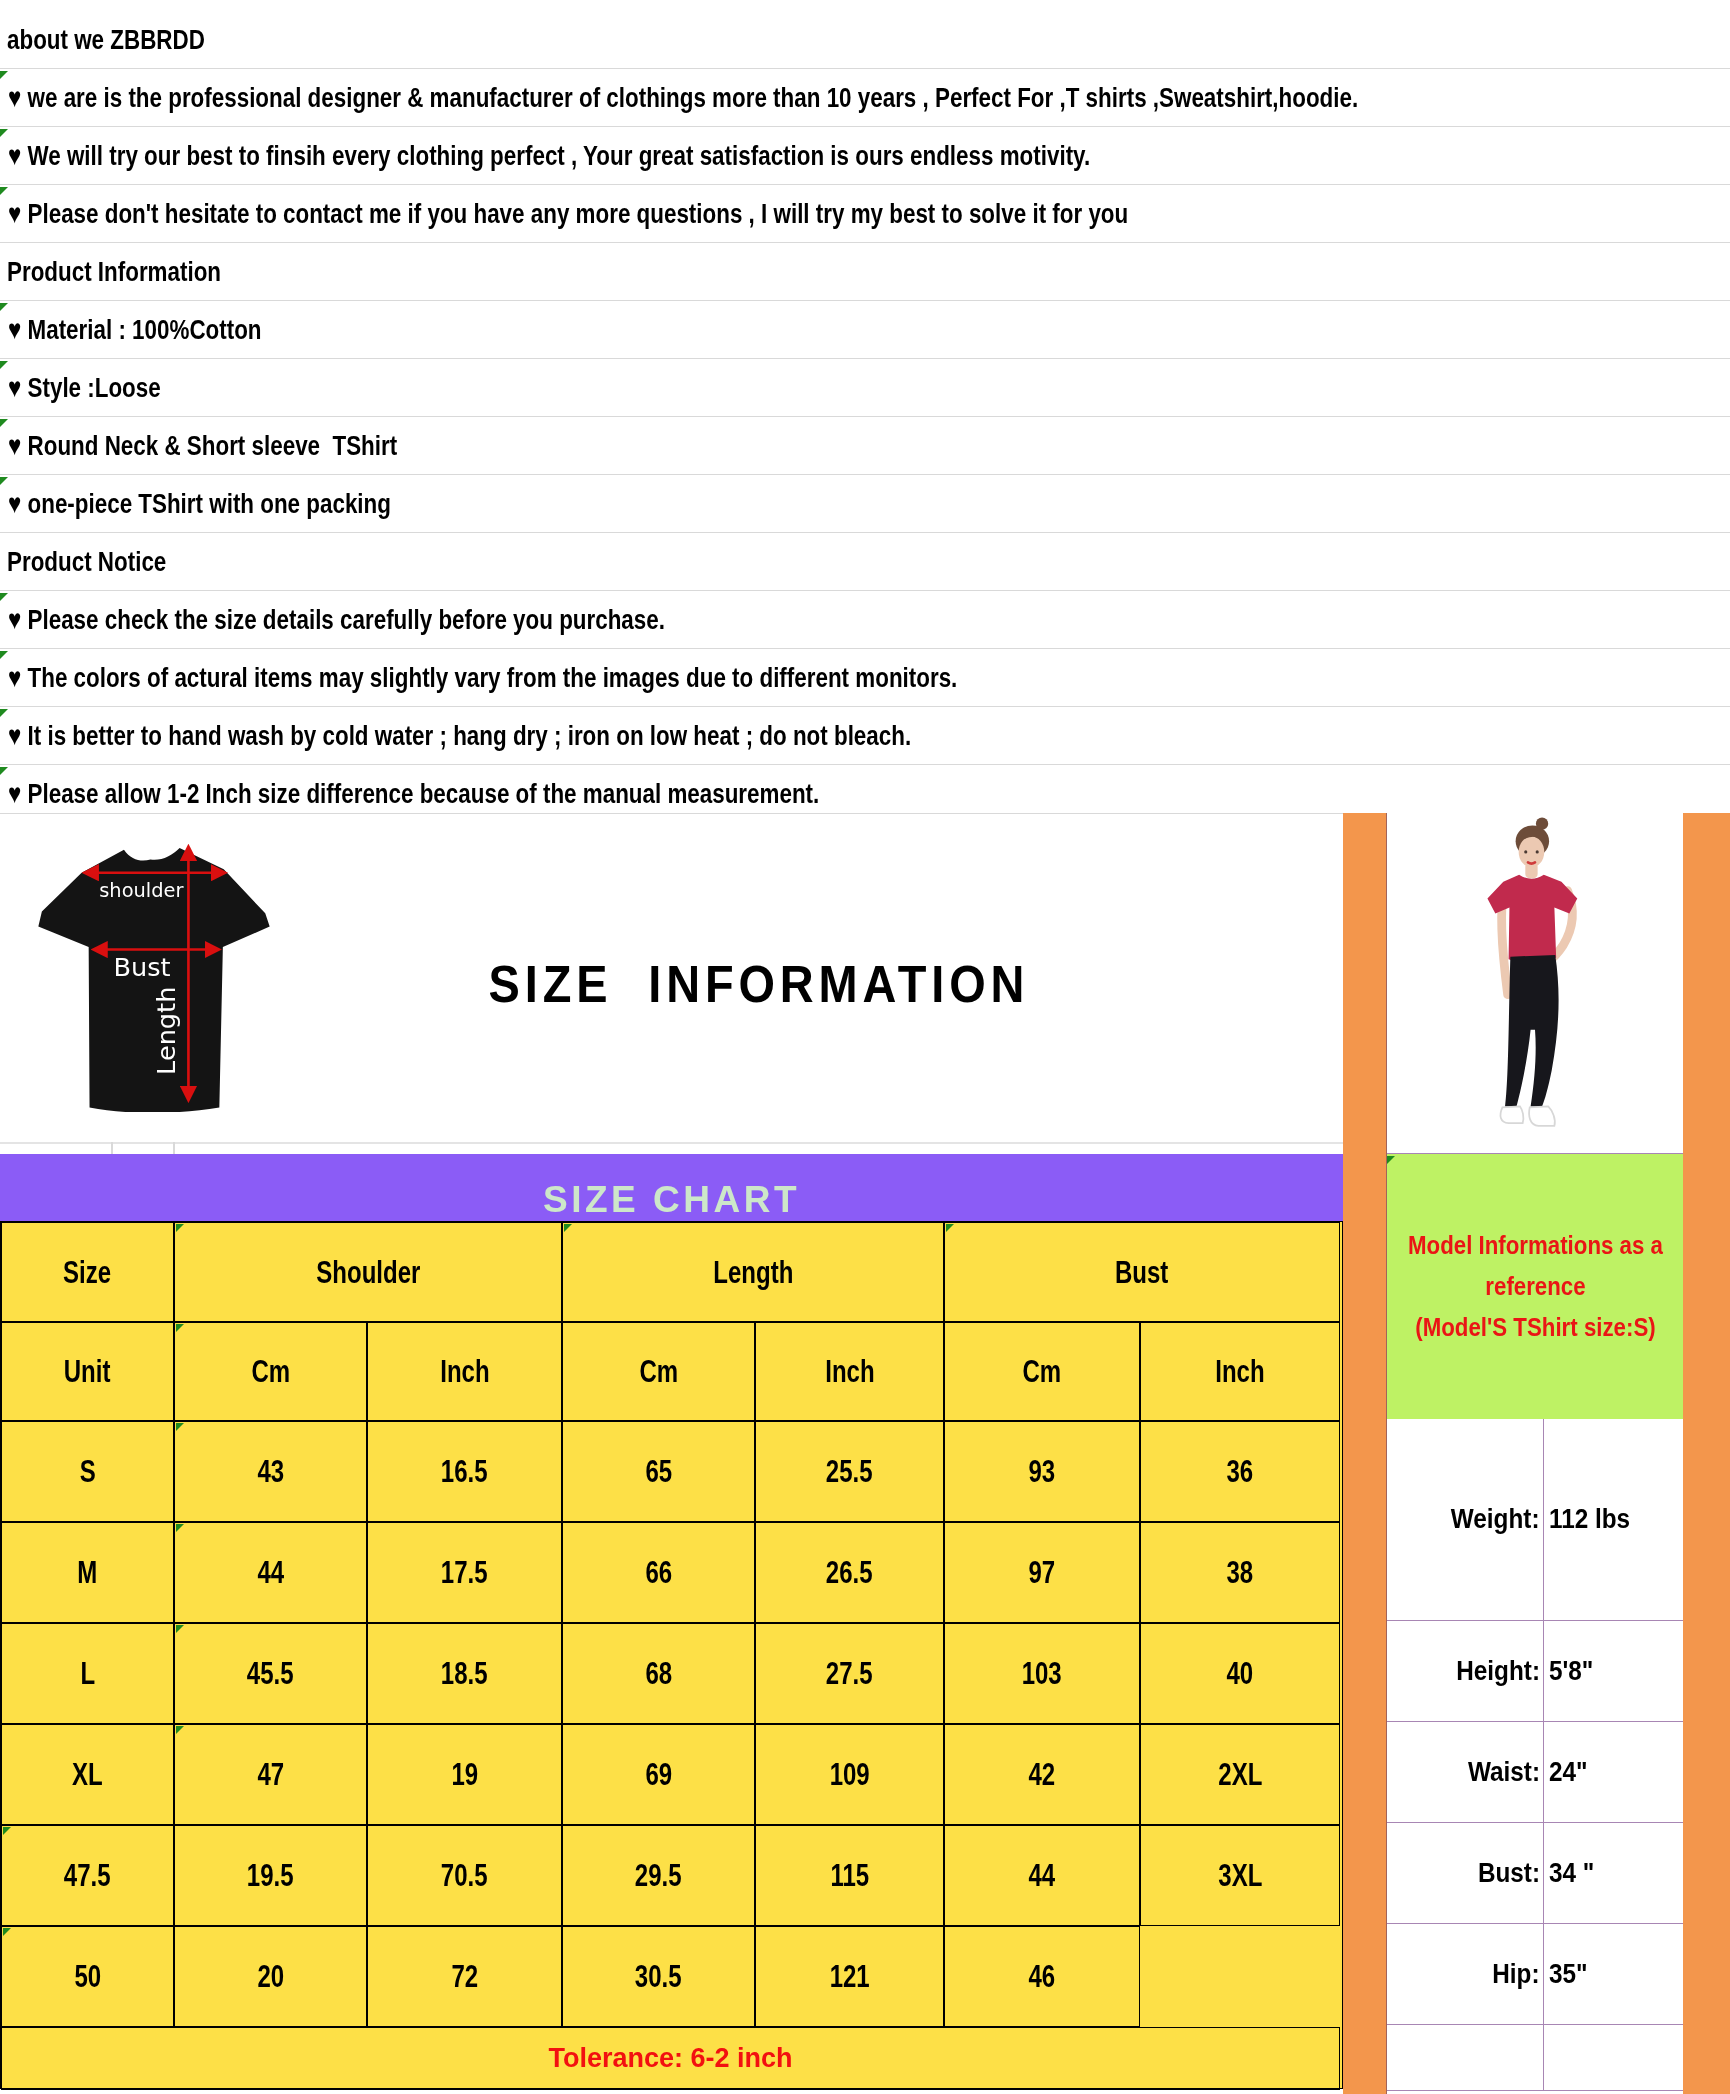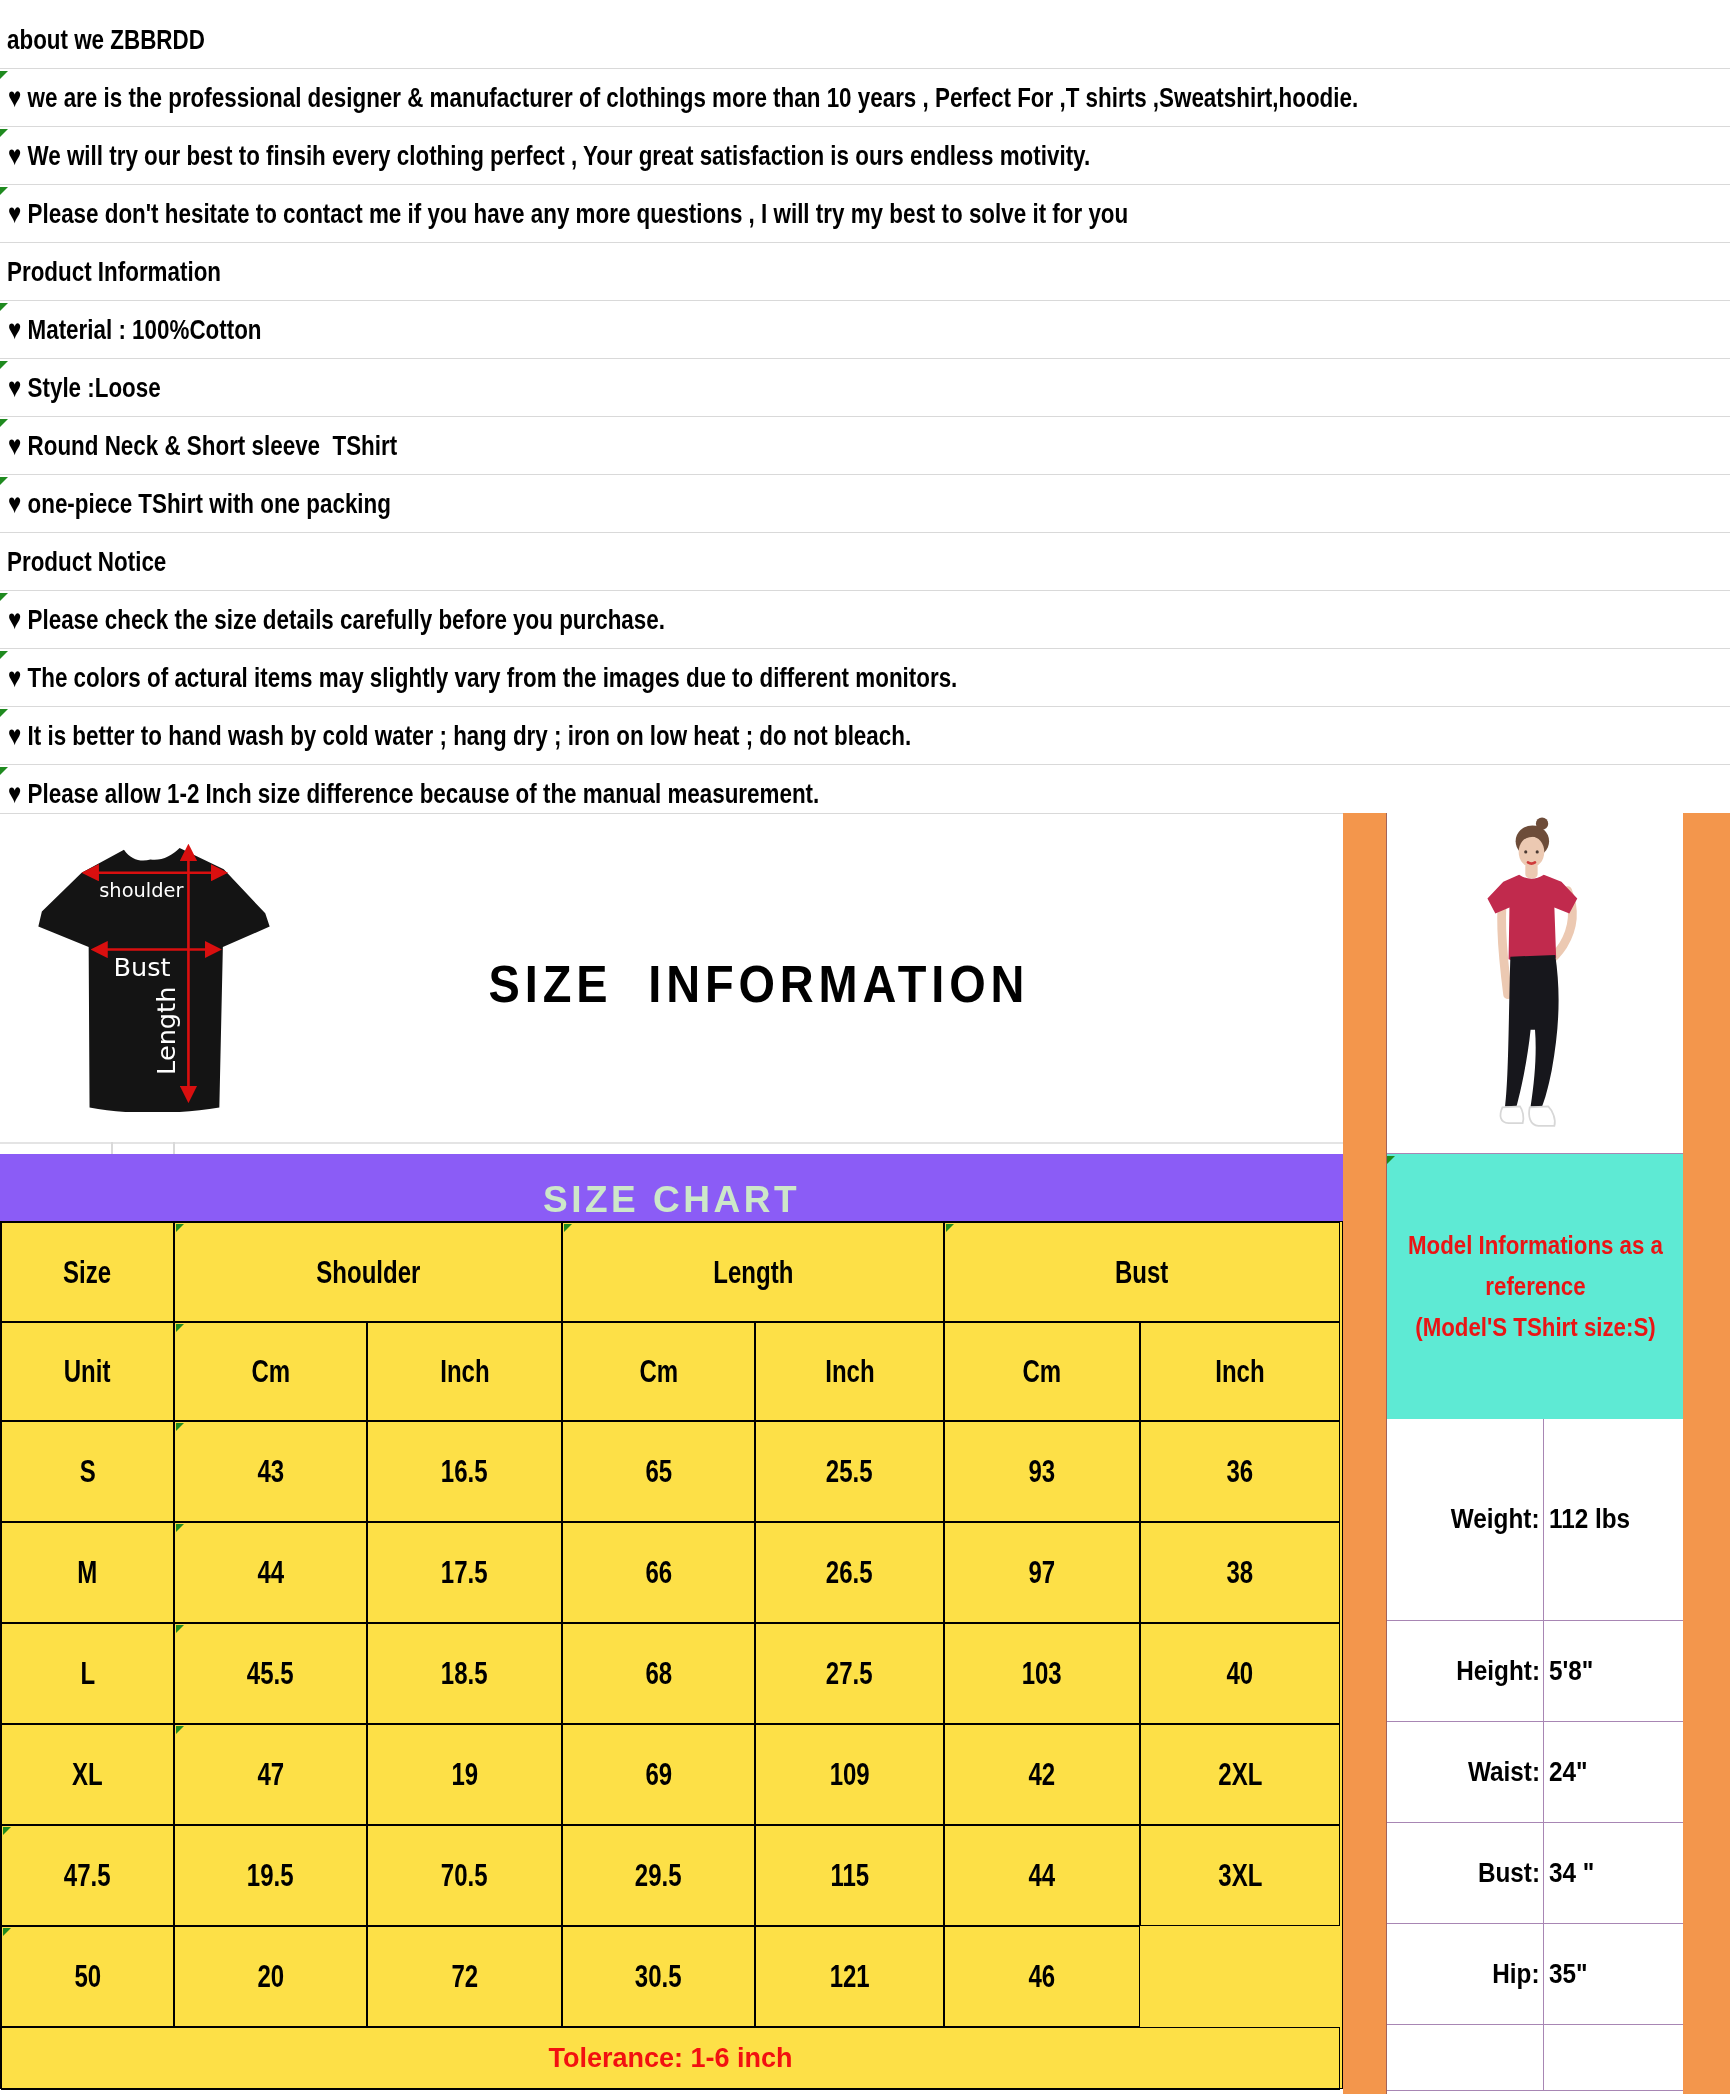--- a/index.html
+++ b/index.html
@@ -26,21 +26,21 @@
     font-size:51px; letter-spacing:5.3px; white-space:pre;
     transform:scaleX(0.92); transform-origin:50% 50%; }
   .stub { position:absolute; top:328px; width:1.8px; height:12.4px; background:#d9d9d9; }
   #band-bottomline { position:absolute; left:0; top:328px; width:1343px; height:1.8px; background:#e4e4e4; }
   
   .orange { position:absolute; top:813px; height:1281px; background:#f3964c; }
   #orange-left  { left:1343px; width:44px; border-right:1.8px solid #a2645a; }
   #orange-right { left:1683px; width:48px; }
   #photo-cell { position:absolute; left:1387px; top:813px; width:296px; height:341px; background:#fff;
                 border-bottom:1.8px solid #a886b4; }
-  #model-box { position:absolute; left:1387px; top:1154px; width:296px; height:265px; background:#5eead4;
+  #model-box { position:absolute; left:1387px; top:1154px; width:296px; height:265px; background:#bef264;
                display:flex; align-items:center; justify-content:center; text-align:center; }
   #model-box .red { color:#ea1515; font-size:25.6px; line-height:1.6; white-space:pre-line;
                     display:inline-block; transform:scaleX(0.87); transform-origin:50% 50%; }
   #model-table { position:absolute; left:1387px; top:1419px; width:296px; height:670px; }
   .mrow { display:flex; border-bottom:1.8px solid #a886b4; }
   .mrow .ml { width:157px; border-right:1.8px solid #a886b4; display:flex; align-items:center; justify-content:flex-end; padding-right:3.5px; }
   .mrow .mv { flex:1; display:flex; align-items:center; justify-content:flex-start; padding-left:5.3px; }
   .mtxt { display:inline-block; white-space:pre; font-size:27px; transform:scaleX(0.90); }
   .ml .mtxt { transform-origin:100% 50%; }
   .mv .mtxt { transform-origin:0 50%; }
@@ -404,18 +404,18 @@
         <span class="ct">30.5</span>
       </div>
     <div class="cell">
         <span class="ct">121</span>
       </div>
     <div class="cell">
         <span class="ct">46</span>
       </div>
 
     <div class="cell s7">
-        <span class="tol">Tolerance: 1-6 inch</span>
+        <span class="tol">Tolerance: 6-2 inch</span>
       </div>
   </div>
 
 </div>
 
 
 </body></html>

